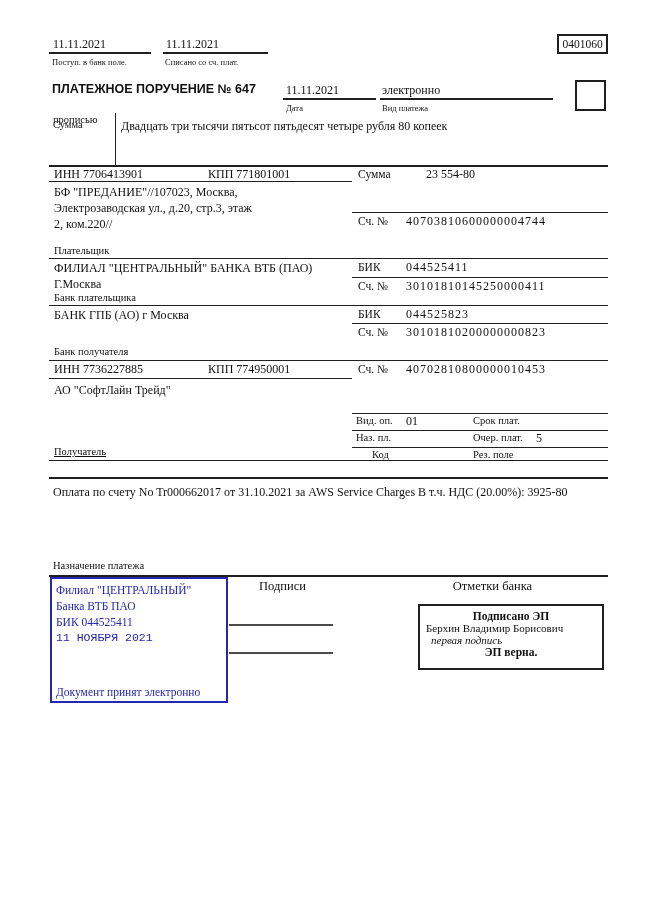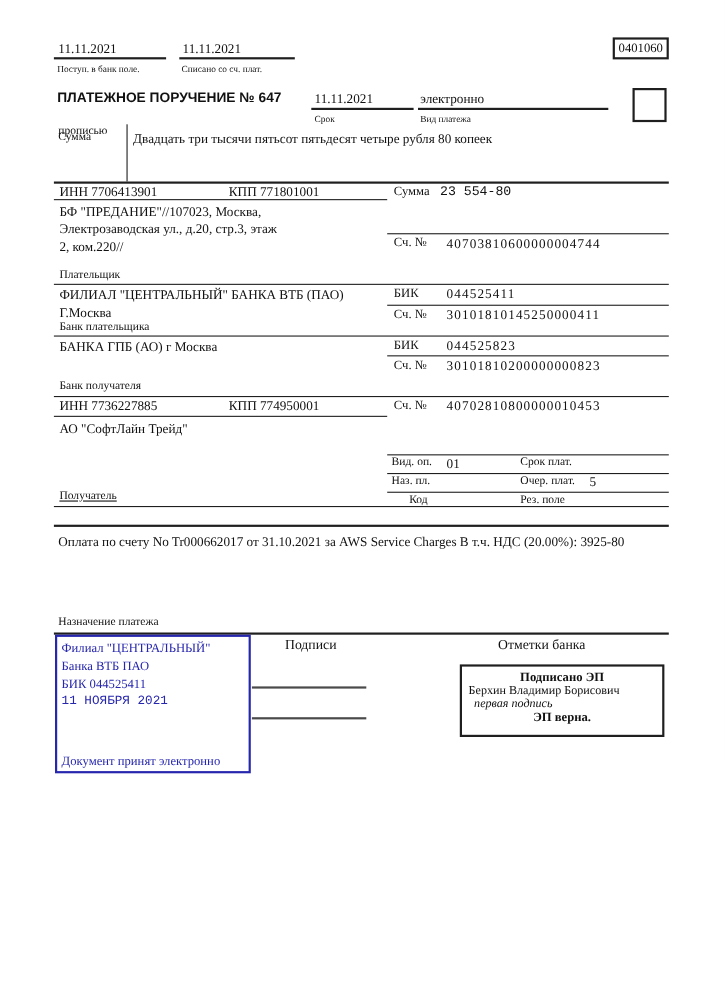--- a/index.html
+++ b/index.html
@@ -37,21 +37,21 @@
   <div class="t val" style="left:166px;top:37px;">11.11.2021</div>
   <div class="hline" style="left:163px;top:52px;width:105px;height:2px;"></div>
   <div class="t tiny" style="left:165px;top:57px;">Списано со сч. плат.</div>
 
   <div class="box ctr" style="left:557px;top:34px;width:51px;height:20px;font-size:11.5px;line-height:17px;">0401060</div>
 
   <div class="t title" style="left:52px;top:82px;">ПЛАТЕЖНОЕ ПОРУЧЕНИЕ № 647</div>
 
   <div class="t val" style="left:286px;top:83px;">11.11.2021</div>
   <div class="hline" style="left:283px;top:98px;width:93px;height:2px;"></div>
-  <div class="t tiny" style="left:286px;top:103px;">Срок</div>
+  <div class="t tiny" style="left:286px;top:103px;">Дата</div>
 
   <div class="t val" style="left:382px;top:83px;">электронно</div>
   <div class="hline" style="left:380px;top:98px;width:173px;height:2px;"></div>
   <div class="t tiny" style="left:382px;top:103px;">Вид платежа</div>
 
   <div class="box" style="left:575px;top:80px;width:31px;height:31px;"></div>
 
   <div class="t sec" style="left:53px;top:119px;">Сумма</div>
   <div class="t sec" style="left:53px;top:114px;">прописью</div>
   <div class="vline" style="left:115px;top:113px;width:1px;height:52px;"></div>
@@ -85,40 +85,40 @@
   <div class="vline" style="left:283px;top:460px;height:17px;"></div>
   <div class="vline" style="left:303px;top:460px;height:17px;"></div>
   <div class="vline" style="left:332px;top:460px;height:17px;"></div>
   <div class="vline" style="left:390px;top:460px;height:17px;"></div>
   <div class="vline" style="left:502px;top:460px;height:17px;"></div>
   <div class="vline" style="left:580px;top:460px;height:17px;"></div>
 
   <div class="t val" style="left:54px;top:167px;">ИНН 7706413901</div>
   <div class="t val" style="left:208px;top:167px;">КПП 771801001</div>
   <div class="t lbl" style="left:358px;top:168px;">Сумма</div>
-  <div class="t val" style="left:400px;top:167px;font-family:Liberation Mono, monospace;">23 554-80</div>
+  <div class="t val" style="left:426px;top:167px;">23 554-80</div>
 
   <div class="t val" style="left:54px;top:185px;">БФ "ПРЕДАНИЕ"//107023, Москва,</div>
   <div class="t val" style="left:54px;top:201px;">Электрозаводская ул., д.20, стр.3, этаж</div>
   <div class="t val" style="left:54px;top:217px;">2, ком.220//</div>
 
   <div class="t lbl" style="left:358px;top:215px;">Сч. №</div>
   <div class="t num" style="left:406px;top:214px;">40703810600000004744</div>
 
   <div class="t sec" style="left:54px;top:245px;">Плательщик</div>
 
   <div class="t val" style="left:54px;top:261px;">ФИЛИАЛ "ЦЕНТРАЛЬНЫЙ" БАНКА ВТБ (ПАО)</div>
   <div class="t val" style="left:54px;top:277px;">Г.Москва</div>
   <div class="t lbl" style="left:358px;top:261px;">БИК</div>
   <div class="t num" style="left:406px;top:260px;">044525411</div>
   <div class="t lbl" style="left:358px;top:280px;">Сч. №</div>
   <div class="t num" style="left:406px;top:279px;">30101810145250000411</div>
   <div class="t sec" style="left:54px;top:292px;">Банк плательщика</div>
 
-  <div class="t val" style="left:54px;top:308px;">БАНКА ГПБ (АО) г Москва</div>
+  <div class="t val" style="left:54px;top:308px;">БАНК ГПБ (АО) г Москва</div>
   <div class="t lbl" style="left:358px;top:308px;">БИК</div>
   <div class="t num" style="left:406px;top:307px;">044525823</div>
   <div class="t lbl" style="left:358px;top:326px;">Сч. №</div>
   <div class="t num" style="left:406px;top:325px;">30101810200000000823</div>
   <div class="t sec" style="left:54px;top:346px;">Банк получателя</div>
 
   <div class="t val" style="left:54px;top:362px;">ИНН 7736227885</div>
   <div class="t val" style="left:208px;top:362px;">КПП 774950001</div>
   <div class="t lbl" style="left:358px;top:363px;">Сч. №</div>
   <div class="t num" style="left:406px;top:362px;">40702810800000010453</div>

